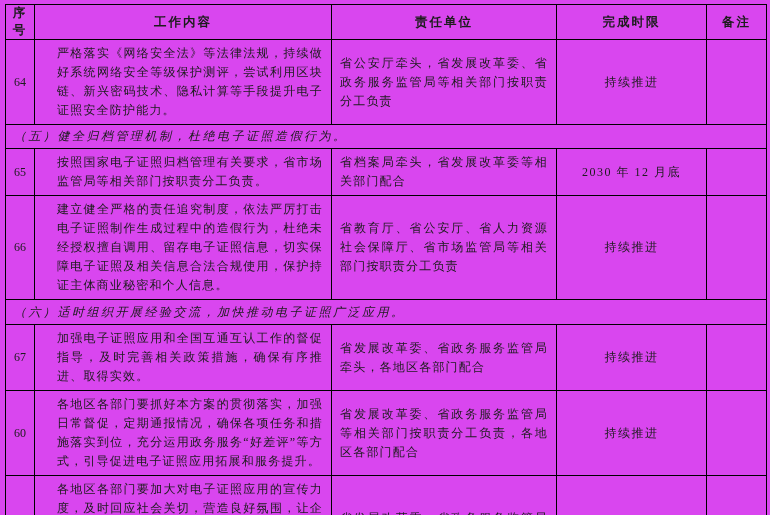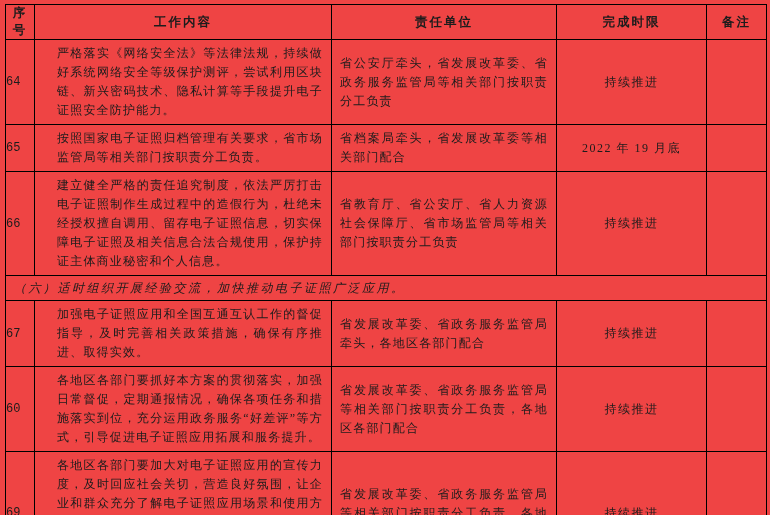--- a/index.html
+++ b/index.html
@@ -6,21 +6,21 @@
   html, body {
     width: 770px;
     background: #ffffff;
     font-family: "Liberation Serif", "DejaVu Serif", serif;
     color: #1c1c1c;
   }
   .page {
     width: 770px;
     height: 515px;
     padding: 4px 4px 2px 5px;
-    background: #ef4444;
+    background: #d946ef;
     overflow: hidden;
   }
   table.doc-table {
     width: 761px;
     border-collapse: collapse;
     table-layout: fixed;
   }
   .doc-table th, .doc-table td {
     border: 1px solid #000000;
     vertical-align: middle;
@@ -32,22 +32,22 @@
   col.c-deadline { width: 150px; }
   col.c-remark   { width: 60px; }
   .header-row th {
     font-weight: bold;
     text-align: center;
     font-size: 12.5px;
     letter-spacing: 2px;
     height: 26px;
   }
   .col-no {
-    text-align: left;
-    font-family: Liberation Mono, monospace;
+    text-align: center;
+    font-family: Liberation Serif, serif;
   }
   .col-content {
     text-align: justify;
     text-align-last: left;
     padding: 4px 8px 4px 22px;
     line-height: 19px;
     letter-spacing: 1.2px;
   }
   .col-unit {
     text-align: justify;
@@ -90,26 +90,29 @@
       </tr>
 
       <tr class="task-row" style="height:78px;">
         <td class="col-no">64</td>
         <td class="col-content">严格落实《网络安全法》等法律法规，持续做好系统网络安全等级保护测评，尝试利用区块链、新兴密码技术、隐私计算等手段提升电子证照安全防护能力。</td>
         <td class="col-unit">省公安厅牵头，省发展改革委、省政务服务监管局等相关部门按职责分工负责</td>
         <td class="col-deadline">持续推进</td>
         <td class="col-remark"></td>
       </tr>
 
+      <tr class="section-row" style="height:23px;">
+        <td colspan="5">（五）健全归档管理机制，杜绝电子证照造假行为。</td>
+      </tr>
 
       <tr class="task-row" style="height:41px;">
         <td class="col-no">65</td>
         <td class="col-content">按照国家电子证照归档管理有关要求，省市场监管局等相关部门按职责分工负责。</td>
         <td class="col-unit">省档案局牵头，省发展改革委等相关部门配合</td>
-        <td class="col-deadline">2022 年 19 月底</td>
+        <td class="col-deadline">2030 年 12 月底</td>
         <td class="col-remark"></td>
       </tr>
 
       <tr class="task-row" style="height:80px;">
         <td class="col-no">66</td>
         <td class="col-content">建立健全严格的责任追究制度，依法严厉打击电子证照制作生成过程中的造假行为，杜绝未经授权擅自调用、留存电子证照信息，切实保障电子证照及相关信息合法合规使用，保护持证主体商业秘密和个人信息。</td>
         <td class="col-unit">省教育厅、省公安厅、省人力资源社会保障厅、省市场监管局等相关部门按职责分工负责</td>
         <td class="col-deadline">持续推进</td>
         <td class="col-remark"></td>
       </tr>

